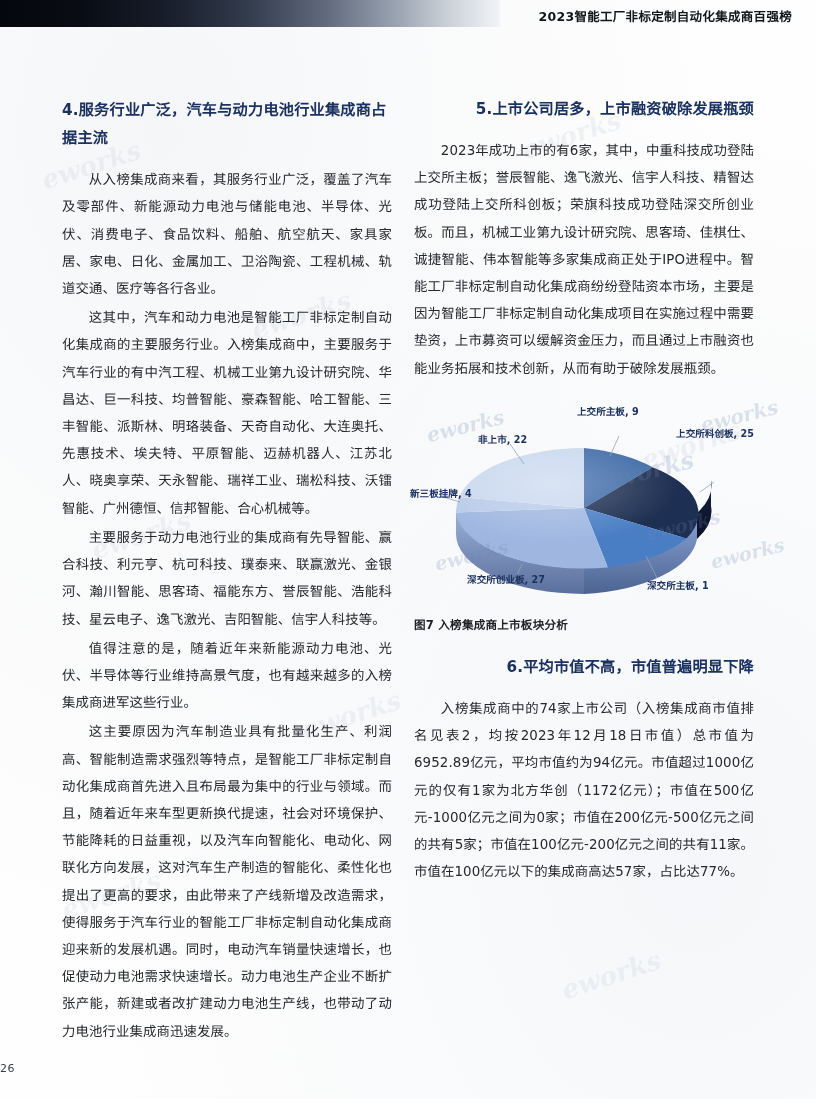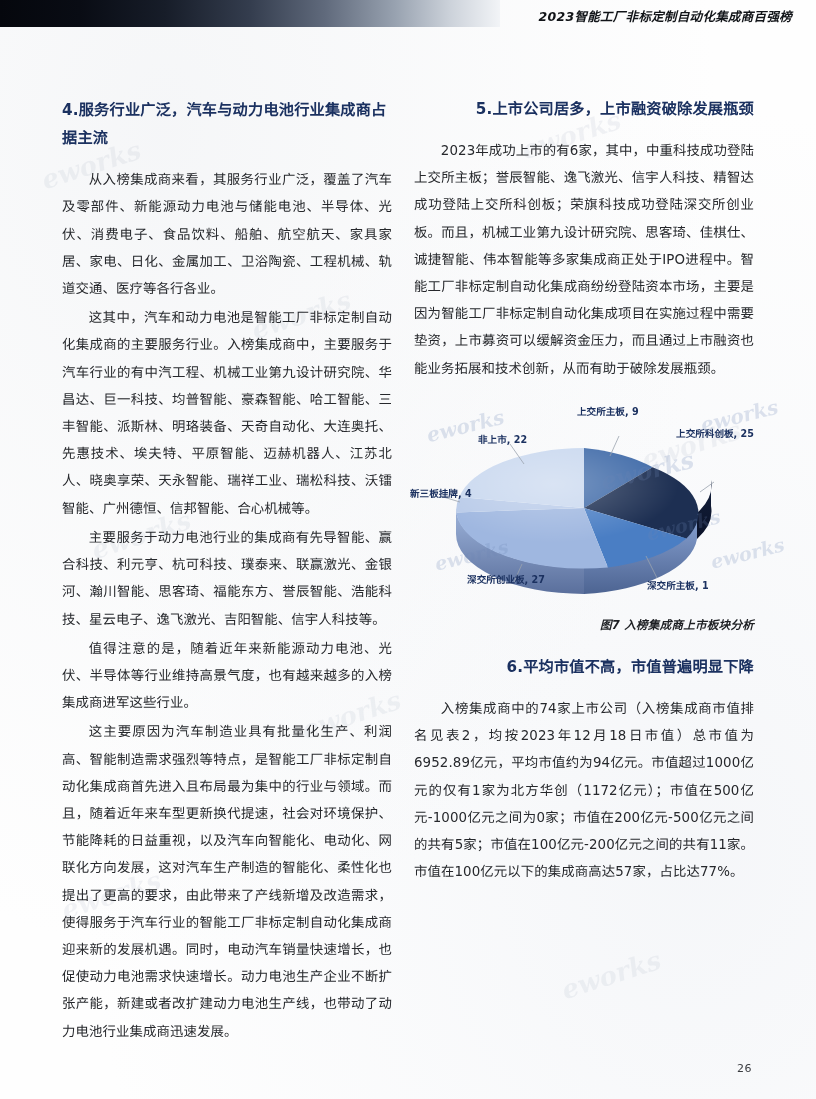--- a/index.html
+++ b/index.html
@@ -25,21 +25,21 @@
   }
   .wm-grid span{
     position:absolute;
     font-family:"DejaVu Serif","Liberation Serif",serif;
     font-style:italic;font-weight:700;font-size:26px;color:#2a3f66;
     transform:rotate(-18deg);white-space:nowrap;
   }
 
   
   .page-header{
-    position:absolute;top:0;left:0;width:816px;height:34px;font-style:italic;
+    position:absolute;top:0;left:0;width:816px;height:34px;
   }
   .header-bar{
     position:absolute;top:0;left:0;width:500px;height:27px;
     background:linear-gradient(90deg,
       #05070d 0%, #090c14 16%, #171d29 33%, #343d4e 50%,
       #606a7c 65%, #98a2b0 79%, #ccd2da 90%, #f2f4f7 100%);
   }
   .header-title{
     position:absolute;top:6px;right:24px;
     font-size:12.5px;font-weight:700;letter-spacing:.3px;
@@ -77,36 +77,35 @@
   .figure-block{margin:14px 0 6px 0;position:relative;}
   .pie-wrap{position:relative;width:340px;height:212px;}
   .pie-svg{display:block;}
   .pie-label{
     position:absolute;
     font-size:9.6px;font-weight:700;color:#1b3160;
     white-space:nowrap;line-height:1.28;
   }
   .pie-label.ctr{text-align:center;}
   .fig-cap{
-    margin-top:8px;text-align:right;
+    margin-top:8px;text-align:left;
     font-size:11.6px;font-weight:700;color:#1d1f23;
     letter-spacing:.2px;
-    font-style:italic;
   }
   .wm-chart{
     position:absolute;pointer-events:none;
     font-family:"DejaVu Serif","Liberation Serif",serif;
     font-style:italic;font-weight:700;color:#6d86b5;opacity:.22;
     transform:rotate(-14deg);white-space:nowrap;
   }
 
   
   .page-number{
     position:absolute;bottom:24px;left:0;width:752px;
-    text-align:right;font-size:11px;color:#3a3c40;
+    text-align:left;font-size:11px;color:#3a3c40;
     letter-spacing:.5px;
   }
 </style>
 </head>
 <body>
 
 <div class="paper-tint"></div>
 
 <div class="wm-grid">
   <span style="left:40px;top:150px;">eworks</span>

